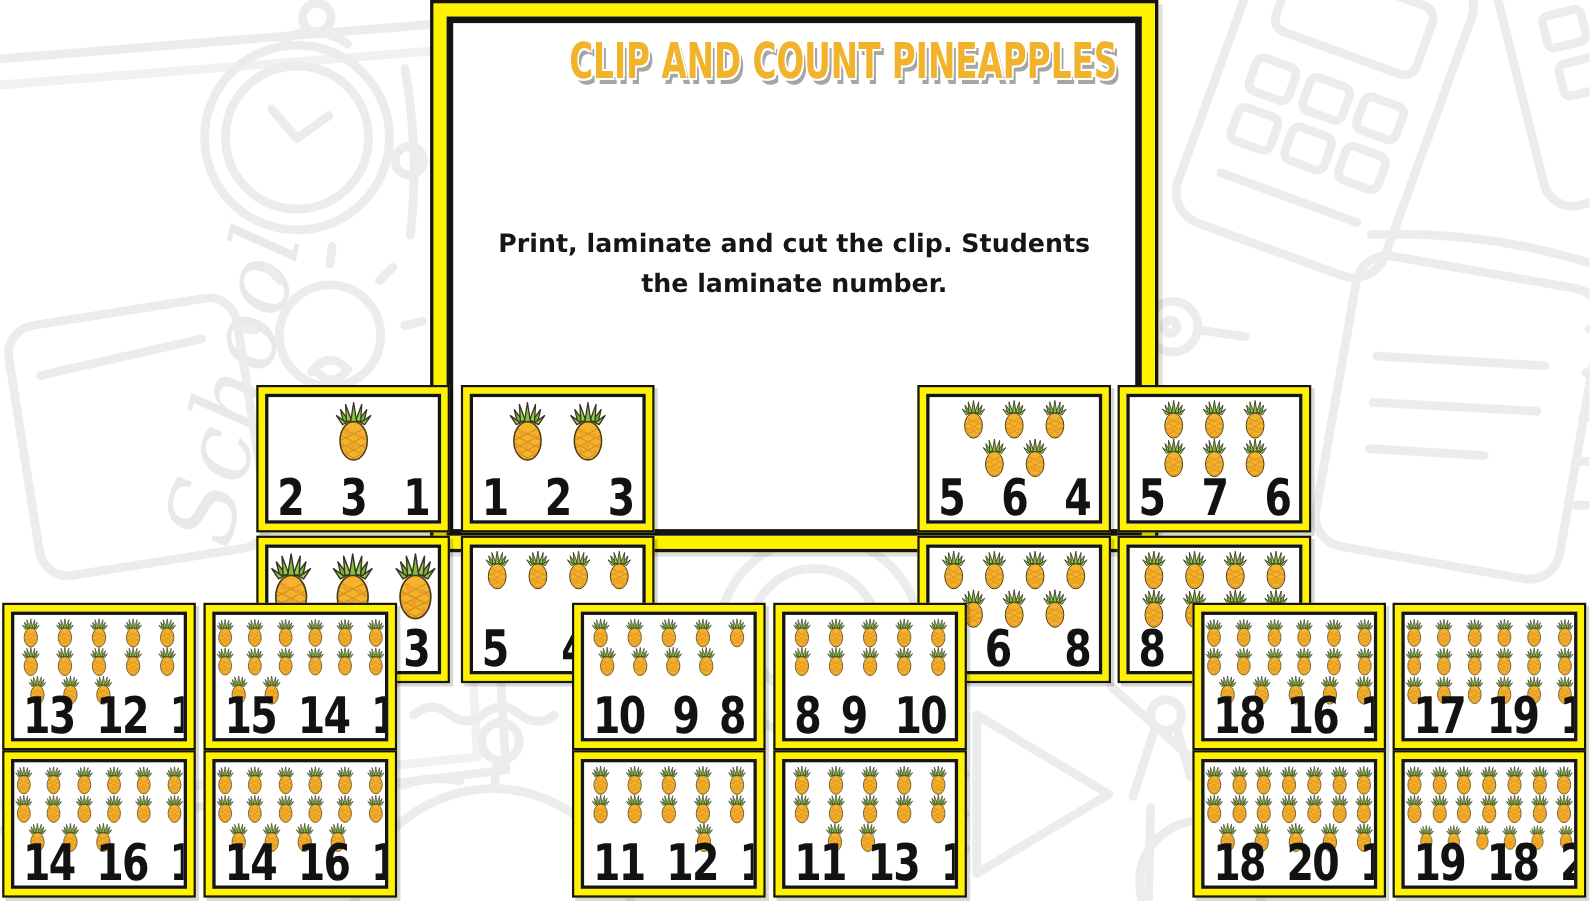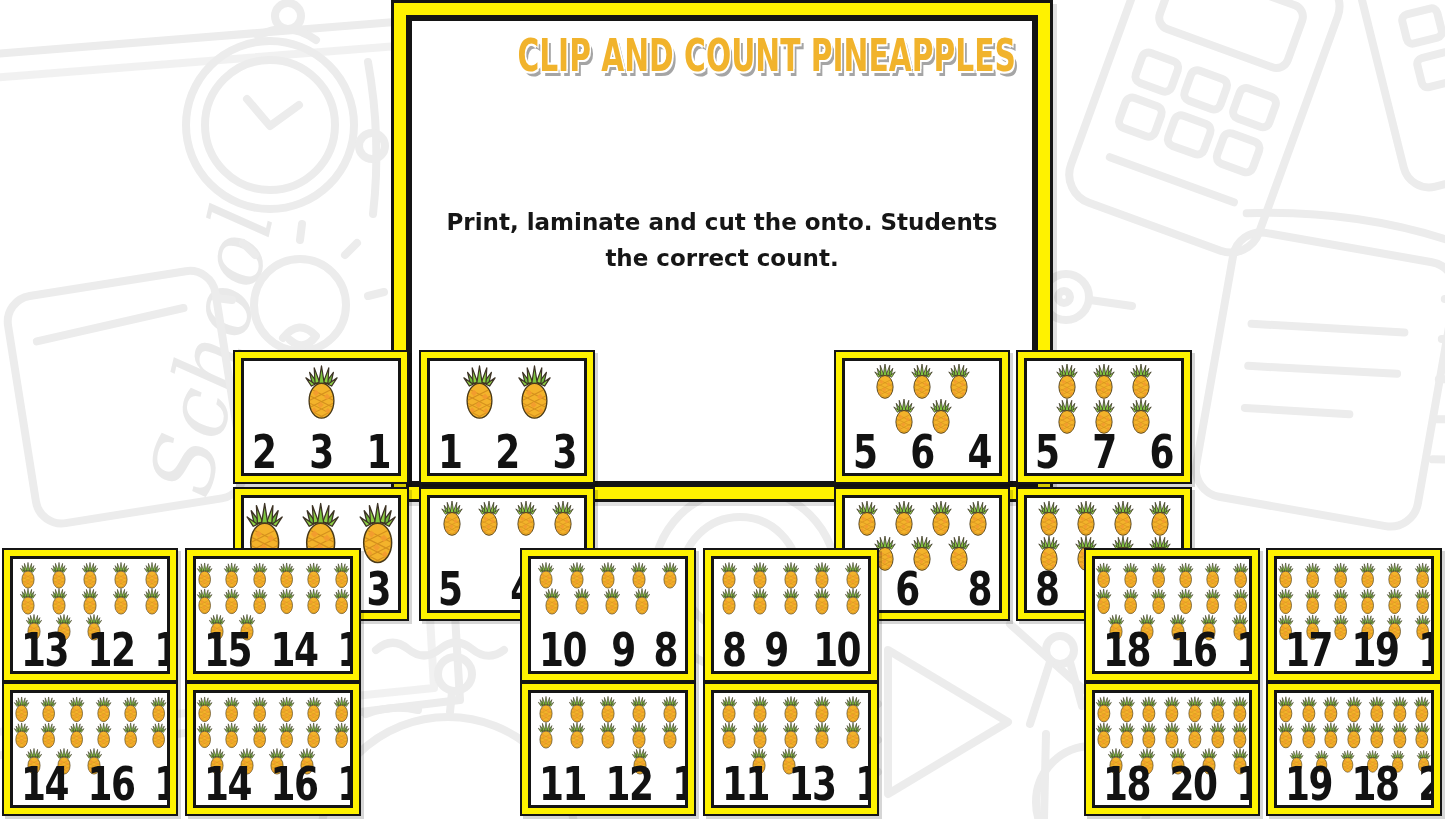--- a/index.html
+++ b/index.html
@@ -179,22 +179,22 @@
       <circle cx="740" cy="575" r="58"></circle>
       <circle cx="745" cy="580" r="92"></circle>
     </g>
   </g>
 </svg>
 
 <div class="main-card">
   <div class="main-inner">
     <h1 class="title">CLIP AND COUNT PINEAPPLES</h1>
     <div class="instructions">
-      <div>Print, laminate and cut the onto. Students</div>
-      <div>the correct count.</div>
+      <div>Print, laminate and cut the clip. Students</div>
+      <div>the laminate number.</div>
     </div>
   </div>
 </div>
 
 <div class="cards-layer">
     <div class="card" style="left: 233px; top: 350px; width: 176px; height: 134px;">
       <div class="card-inner">
         <div class="pines size-l">
           <div class="prow" style="gap: 18px;">
             <svg class="pa" viewBox="0 0 40 60">

